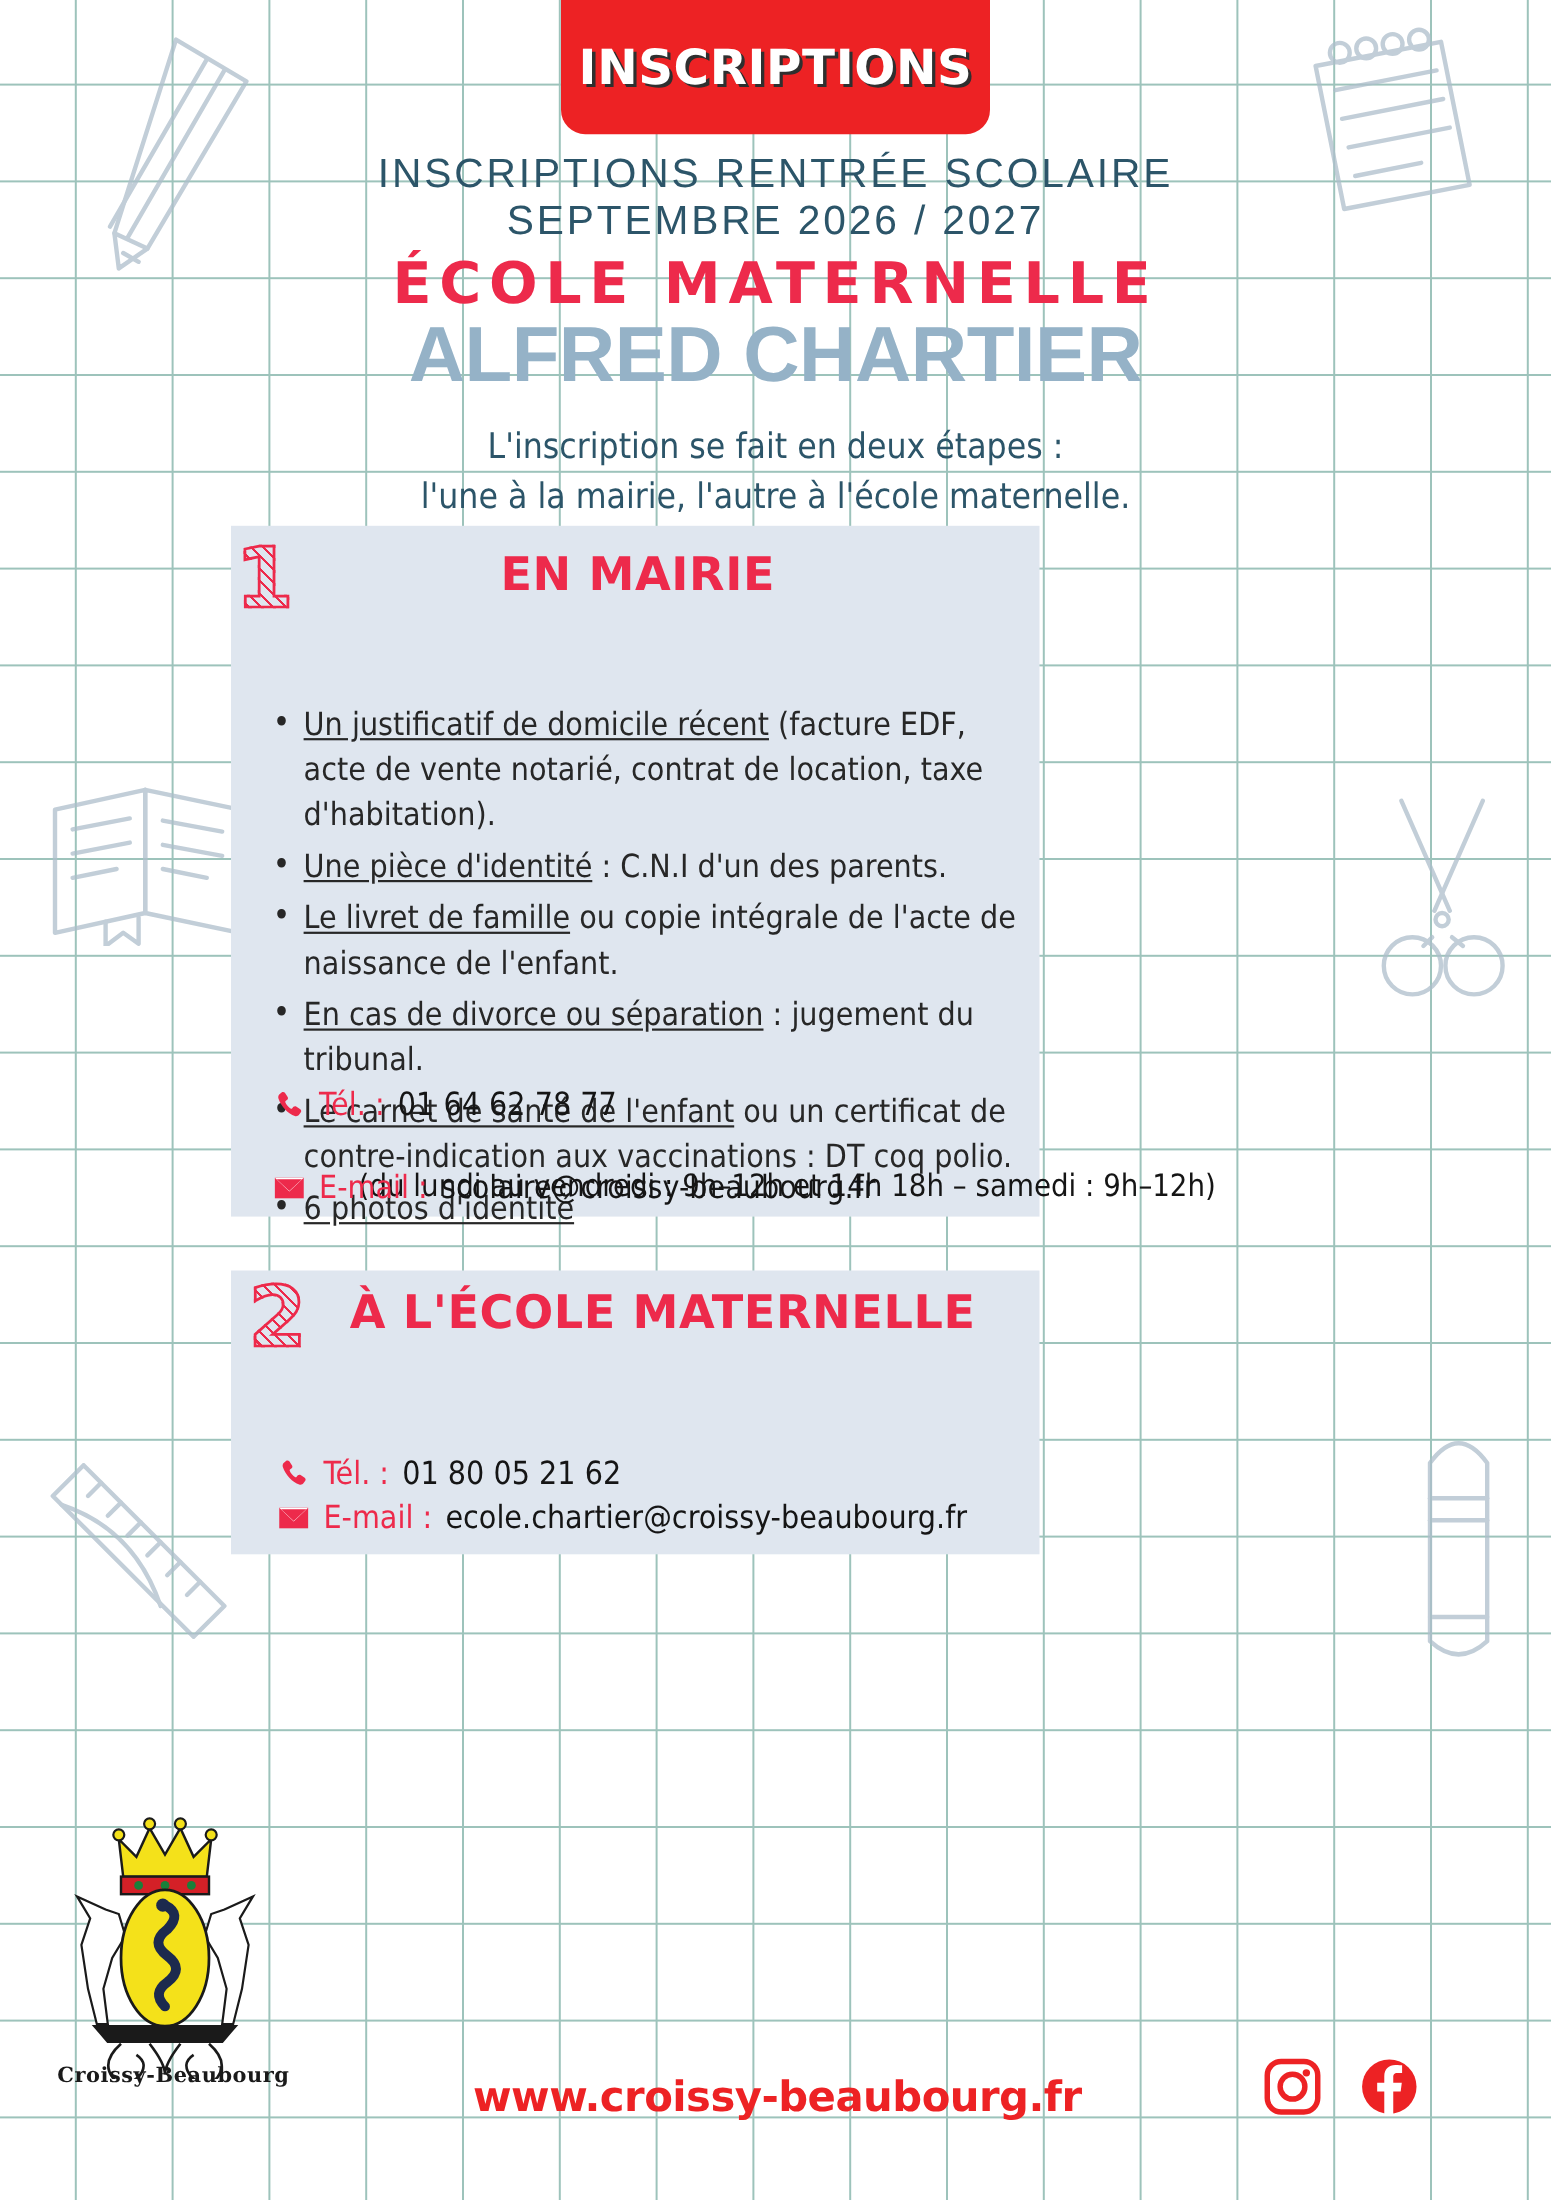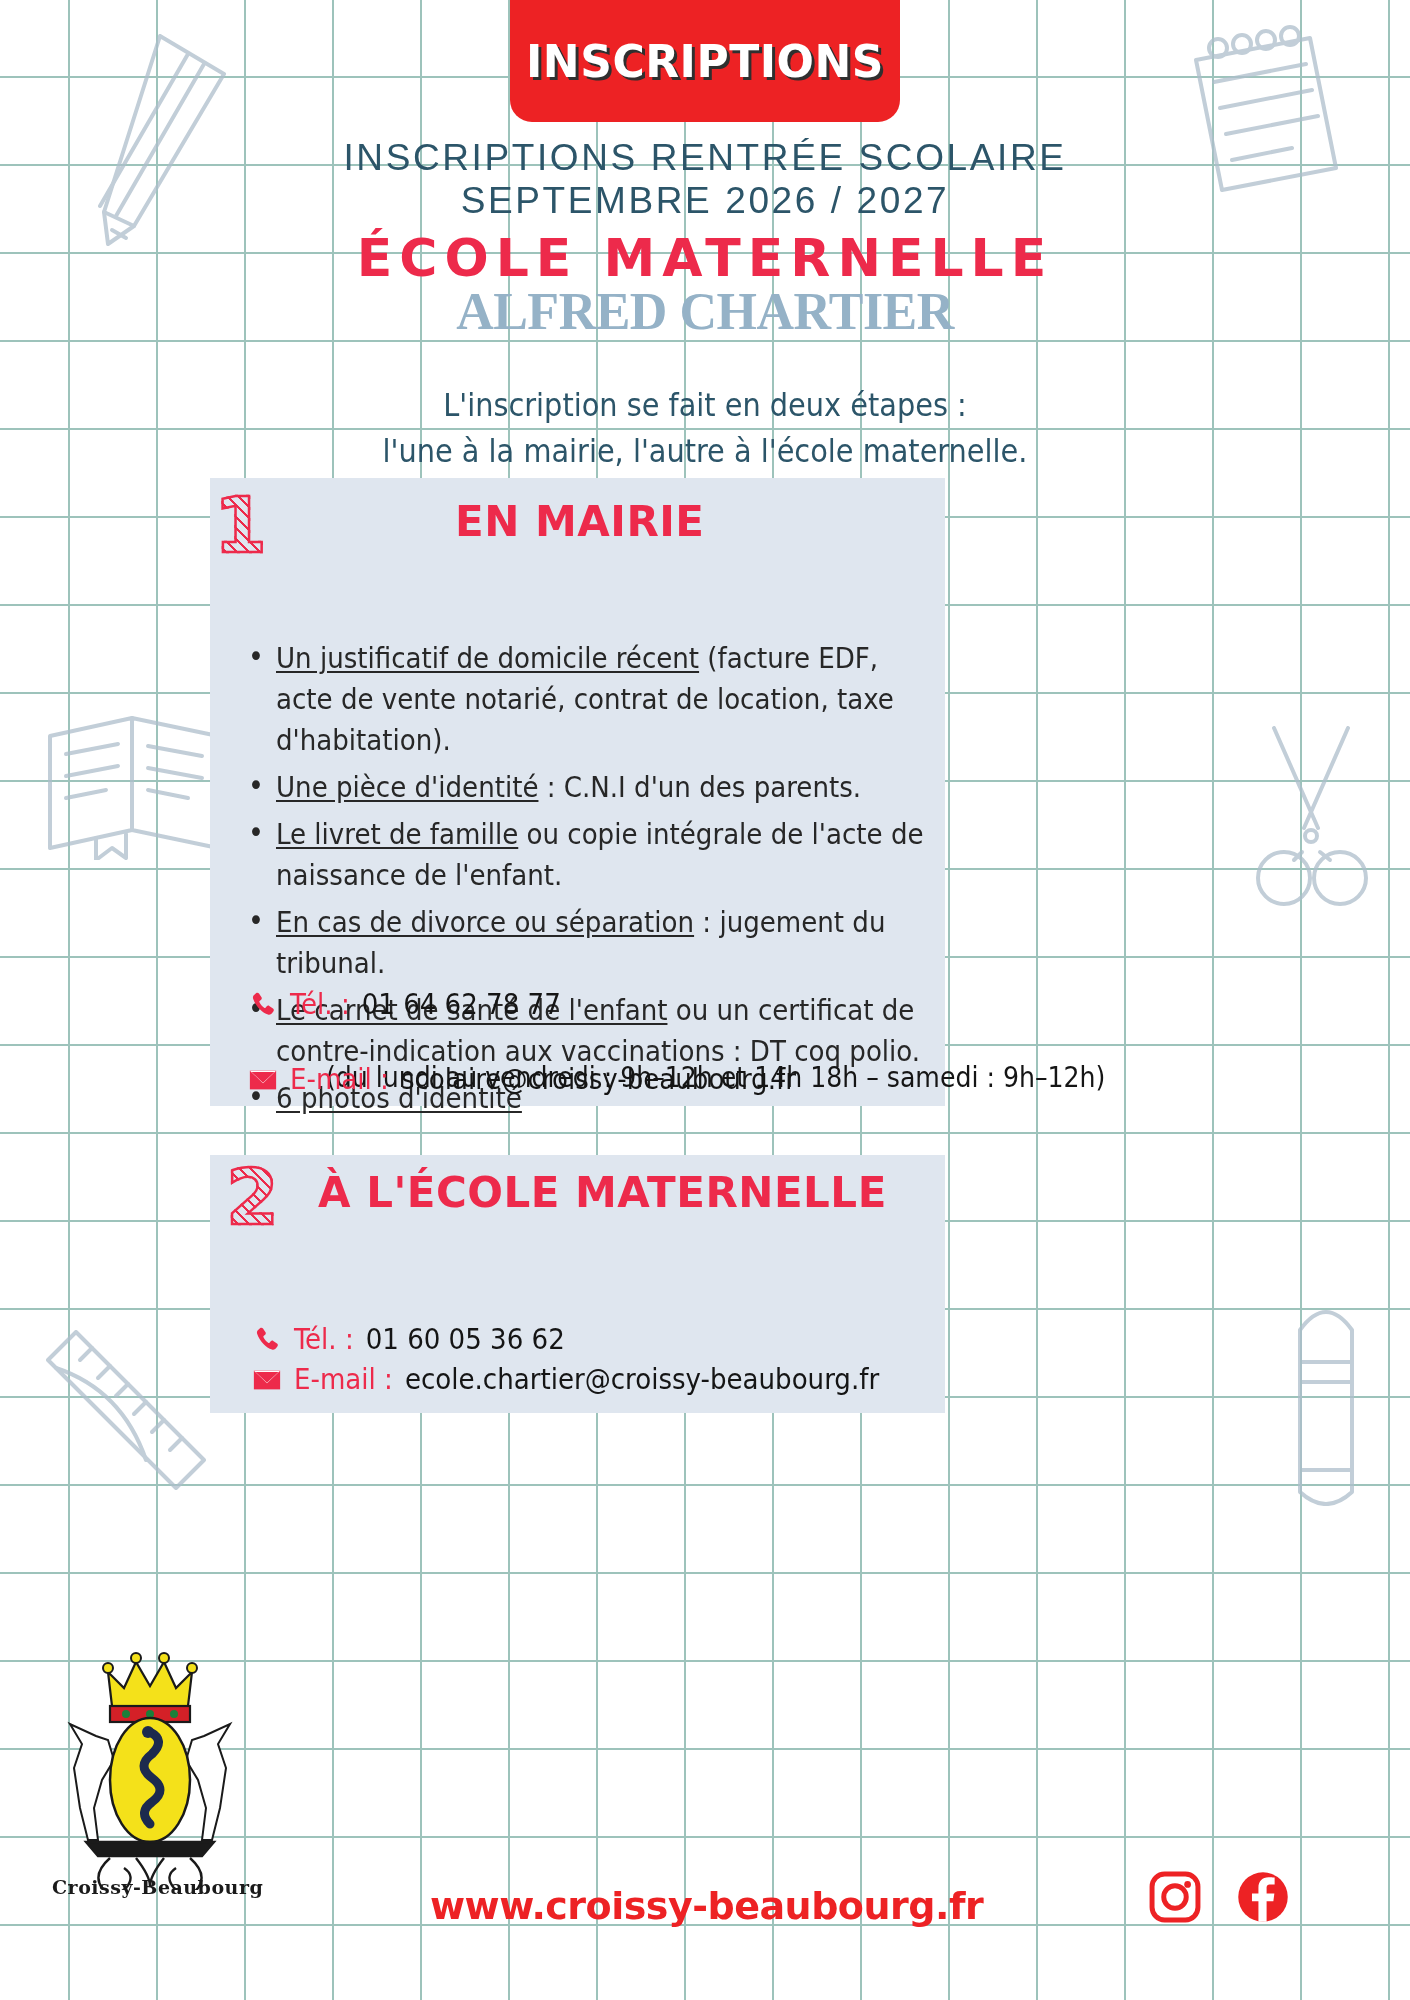--- a/index.html
+++ b/index.html
@@ -85,23 +85,23 @@
     font-size: 52px;
     letter-spacing: 7px;
     white-space: nowrap;
   }
   .title-blue {
     position: absolute;
     left: 0; right: 0;
     top: 282px;
     text-align: center;
     color: #95b2c7;
-    font-family: Liberation Serif, serif;
-    font-weight: bold;
-    font-size: 52px;
+    font-family: Liberation Sans, sans-serif;
+    font-weight: bold;
+    font-size: 71px;
     letter-spacing: -0.5px;
     white-space: nowrap;
   }
 
   .intro {
     position: absolute;
     left: 0; right: 0;
     top: 382px;
     text-align: center;
     color: #2c5569;
@@ -388,21 +388,21 @@
 
   <div class="panel" id="panel2"></div>
   <div class="step-num" id="num2">2</div>
   <div class="step-title" id="title2">À L'ÉCOLE MATERNELLE</div>
 
   <div class="contact-row" id="c2-tel">
     <svg class="ic" viewBox="0 0 24 24">
       <path fill="#ed2a4b" d="M6.6 2.4c.7-.5 1.7-.3 2.2.4l2 3c.4.6.3 1.5-.3 2l-1.2 1c-.2.2-.3.5-.2.8.5 1.6 2.4 3.8 4.1 4.7.3.2.6.1.8-.1l1-1.2c.5-.6 1.4-.7 2-.3l3 2c.7.5.9 1.5.4 2.2l-1.2 1.7c-.7 1-2 1.4-3.2 1C11.3 18.1 6 12.8 4.1 6.9c-.4-1.2 0-2.5 1-3.2z"></path>
     </svg>
     <span class="lbl">Tél. :</span>
-    <span>01 60 05 36 62</span>
+    <span>01 80 05 21 62</span>
   </div>
   <div class="contact-row" id="c2-mail">
     <svg class="ic" viewBox="0 0 24 24">
       <rect x="1.5" y="4.5" width="21" height="15" fill="#ed2a4b"></rect>
       <path d="M1.5 4.5 L12 14.5 L22.5 4.5 Z" fill="#ffffff"></path>
       <path d="M2.8 5.6 L12 14.2 L21.2 5.6 Z" fill="#ed2a4b"></path>
     </svg>
     <span class="lbl">E-mail :</span>
     <span>ecole.chartier@croissy-beaubourg.fr</span>
   </div>

